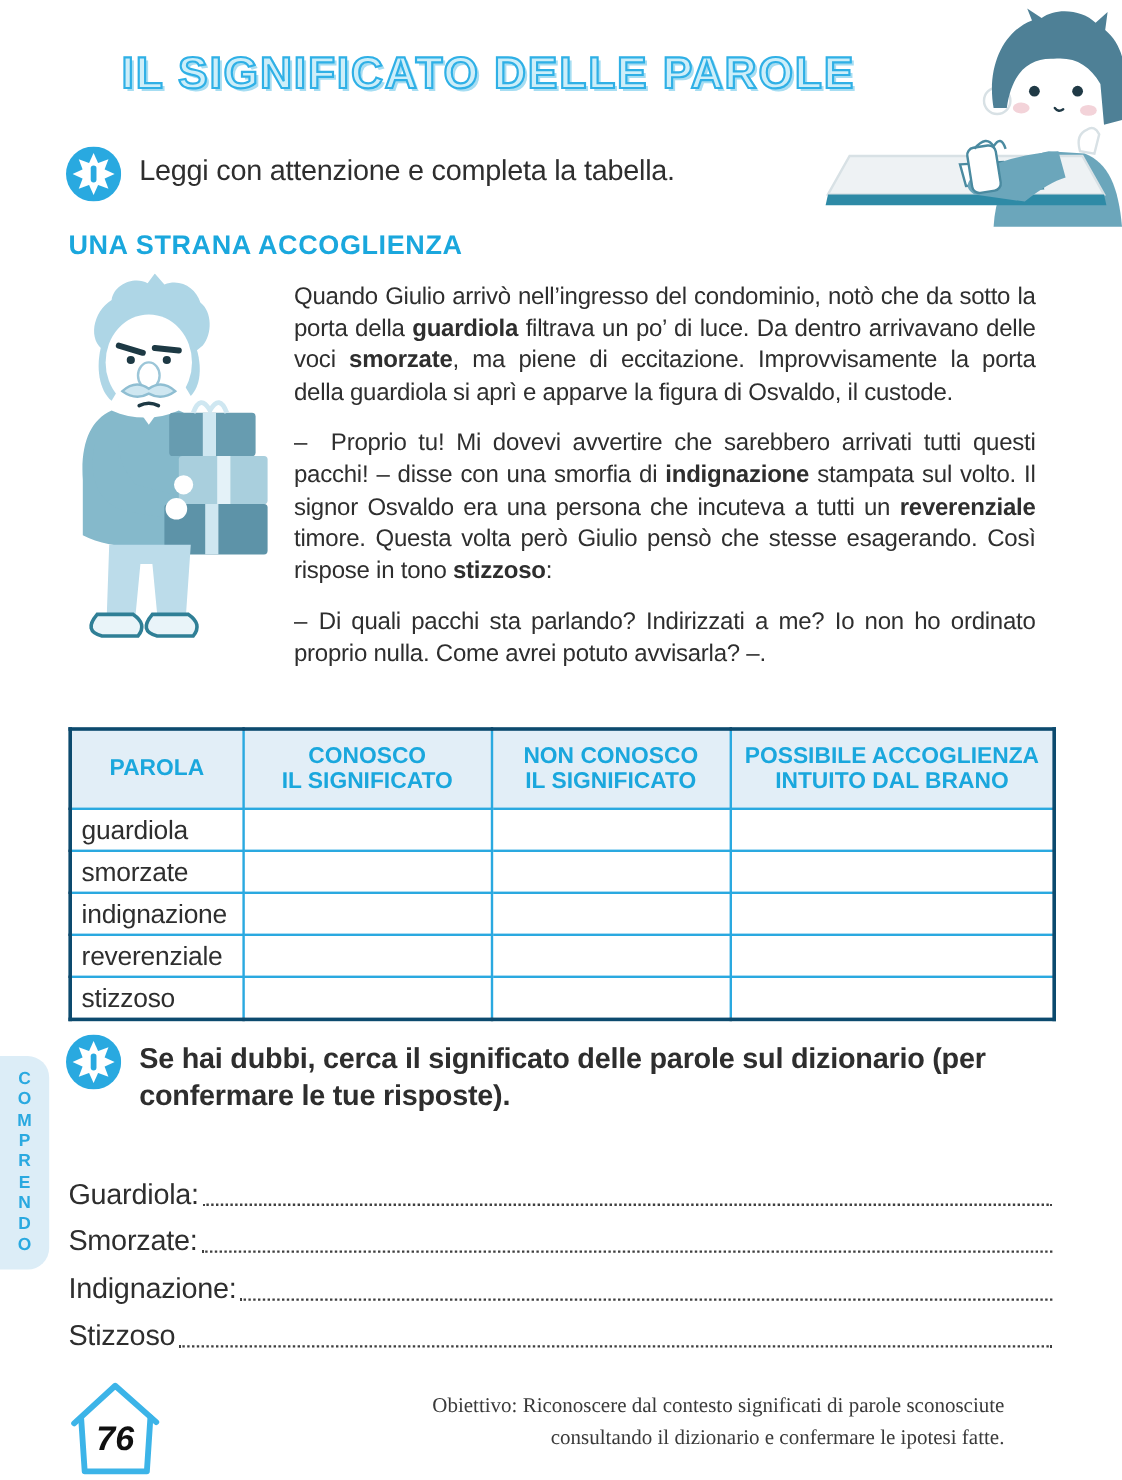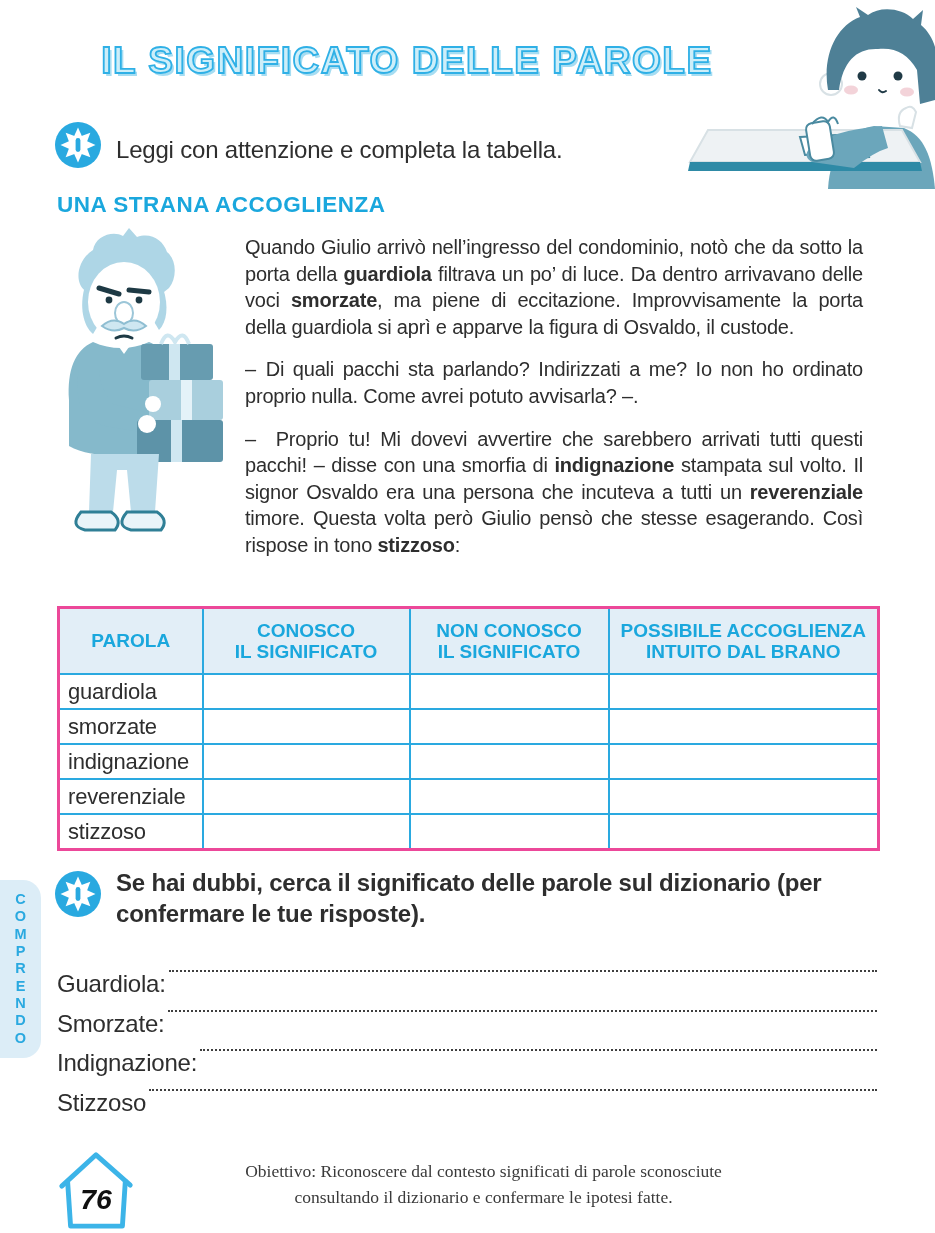--- a/index.html
+++ b/index.html
@@ -6,60 +6,60 @@
   .sheet{position:relative;width:935px;height:1233px;background:#fff;overflow:hidden;
          font-family:"Liberation Sans",sans-serif;color:#2e2e2e;}
 
   
   .main-title{position:absolute;top:40px;left:57px;width:700px;margin:0;text-align:center;
     font-size:37px;font-weight:800;letter-spacing:1.5px;
     color:#cdeef9;-webkit-text-stroke:1.8px #2fb0e6;
     text-shadow:2.5px 2.5px 0 #a6ddf2;}
 
   
-  .instr{position:absolute;display:flex;gap:15px;align-items:center;}
+  .instr{position:absolute;display:flex;gap:15px;align-items:flex-start;}
   .instr .icon{flex:0 0 46px;}
   .instr-text{font-size:24px;line-height:1.28;letter-spacing:-0.2px;padding-top:6px;}
   #instr1{left:55px;top:122px;width:640px;}
   #instr2{left:55px;top:862px;width:830px;font-weight:bold;}
 
   
   .boy-illustration{position:absolute;right:0;top:4px;width:285px;height:186px;}
   .man-float{float:left;width:172px;height:306px;margin:2px 16px 6px 0;}
 
   
   .passage{position:absolute;left:57px;top:192px;width:822px;}
   .passage-title{margin:0 0 8px 0;text-align:left;color:#1aa7dd;
     font-size:22.5px;font-weight:800;letter-spacing:.5px;}
   .passage p{margin:16px;font-size:20px;line-height:1.33;text-align:justify;letter-spacing:-0.2px;}
   .passage p b{font-weight:800;}
 
   
   .word-table{position:absolute;left:57px;top:606px;width:820px;border-collapse:collapse;
-    border:3px solid #ec4899;table-layout:fixed;}
+    border:3px solid #0c4a6e;table-layout:fixed;}
   .word-table th,.word-table td{border:2px solid #2aa9e0;}
   .word-table th{background:#e2eef7;color:#1aa7dd;font-weight:800;font-size:19px;
     line-height:1.13;text-align:center;vertical-align:middle;height:60px;padding:2px 2px;}
   .word-table th span{display:block;}
   .word-table td{height:31px;font-size:22px;padding:1px 8px;background:#fff;letter-spacing:-0.2px;}
 
   
   .side-tab{position:absolute;left:0;top:880px;width:41px;height:178px;background:#dcedf7;
     border-radius:0 18px 18px 0;display:flex;flex-direction:column;align-items:center;
     justify-content:center;color:#2aa9e0;font-weight:800;font-size:14.5px;line-height:1.2;}
 
   
   .dict-lines{position:absolute;left:57px;top:970px;width:820px;}
-  .dict-row{display:flex;align-items:flex-start;height:39.5px;}
+  .dict-row{display:flex;align-items:flex-end;height:39.5px;}
   .dict-label{font-size:24px;white-space:nowrap;letter-spacing:-0.2px;}
   .dict-dots{flex:1;border-bottom:2.5px dotted #3f3f3f;margin:0 0 5px 3px;}
 
   
   .house{position:absolute;left:52px;top:1146px;width:88px;height:88px;}
-  .objective{position:absolute;left:130px;right:98px;top:1158px;text-align:center;
+  .objective{position:absolute;left:130px;right:98px;top:1158px;text-align:right;
     font-family:"Liberation Serif",serif;font-size:17.5px;color:#3a3a3a;line-height:1.5;}
 </style>
 </head>
 <body>
 
 <div class="sheet">
 
   <h1 class="main-title">IL SIGNIFICATO DELLE PAROLE</h1>
 
   <svg class="boy-illustration" viewBox="0 0 285 186">
@@ -128,22 +128,22 @@
       <rect x="124" y="152" width="11" height="40" fill="#e4f2f8"></rect>
       <rect x="80" y="192" width="86" height="42" rx="3" fill="#5d93a8"></rect>
       <rect x="114" y="192" width="11" height="42" fill="#cfe7f1"></rect>
       <circle cx="90" cy="196" r="9" fill="#ffffff"></circle>
       <circle cx="96" cy="176" r="8" fill="#ffffff"></circle>
       <path d="M34,226 L32,284 56,284 60,242 70,242 74,284 98,284 102,226 Z" fill="#bcdcea"></path>
       <path d="M24,284 q-12,14 4,18 l30,0 q8,-10 -4,-18 Z" fill="#e9f4f9" stroke="#2f7f96" stroke-width="3"></path>
       <path d="M70,284 q-12,14 4,18 l30,0 q8,-10 -4,-18 Z" fill="#e9f4f9" stroke="#2f7f96" stroke-width="3"></path>
     </svg>
     <p><span>Quando Giulio arrivò nell’ingresso del condominio, notò che da sotto la porta della </span><b>guardiola</b><span> filtrava un po’ di luce. Da dentro arrivavano delle voci </span><b>smorzate</b><span>, ma piene di eccitazione. Improvvisamente la porta della guardiola si aprì e apparve la figura di Osvaldo, il custode.</span></p>
+    <p><span>– Proprio tu! Mi dovevi avvertire che sarebbero arrivati tutti questi pacchi! – disse con una smorfia di </span><b>indignazione</b><span> stampata sul volto. Il signor Osvaldo era una persona che incuteva a tutti un </span><b>reverenziale</b><span> timore. Questa volta però Giulio pensò che stesse esagerando. Così rispose in tono </span><b>stizzoso</b><span>:</span></p>
     <p><span>– Di quali pacchi sta parlando? Indirizzati a me? Io non ho ordinato proprio nulla. Come avrei potuto avvisarla? –.</span></p>
-    <p><span>– Proprio tu! Mi dovevi avvertire che sarebbero arrivati tutti questi pacchi! – disse con una smorfia di </span><b>indignazione</b><span> stampata sul volto. Il signor Osvaldo era una persona che incuteva a tutti un </span><b>reverenziale</b><span> timore. Questa volta però Giulio pensò che stesse esagerando. Così rispose in tono </span><b>stizzoso</b><span>:</span></p>
   </div>
 
   <table class="word-table">
     <colgroup>
         <col style="width:144px">
         <col style="width:207px">
         <col style="width:199px">
         <col style="width:270px">
       </colgroup>
     <tbody>

